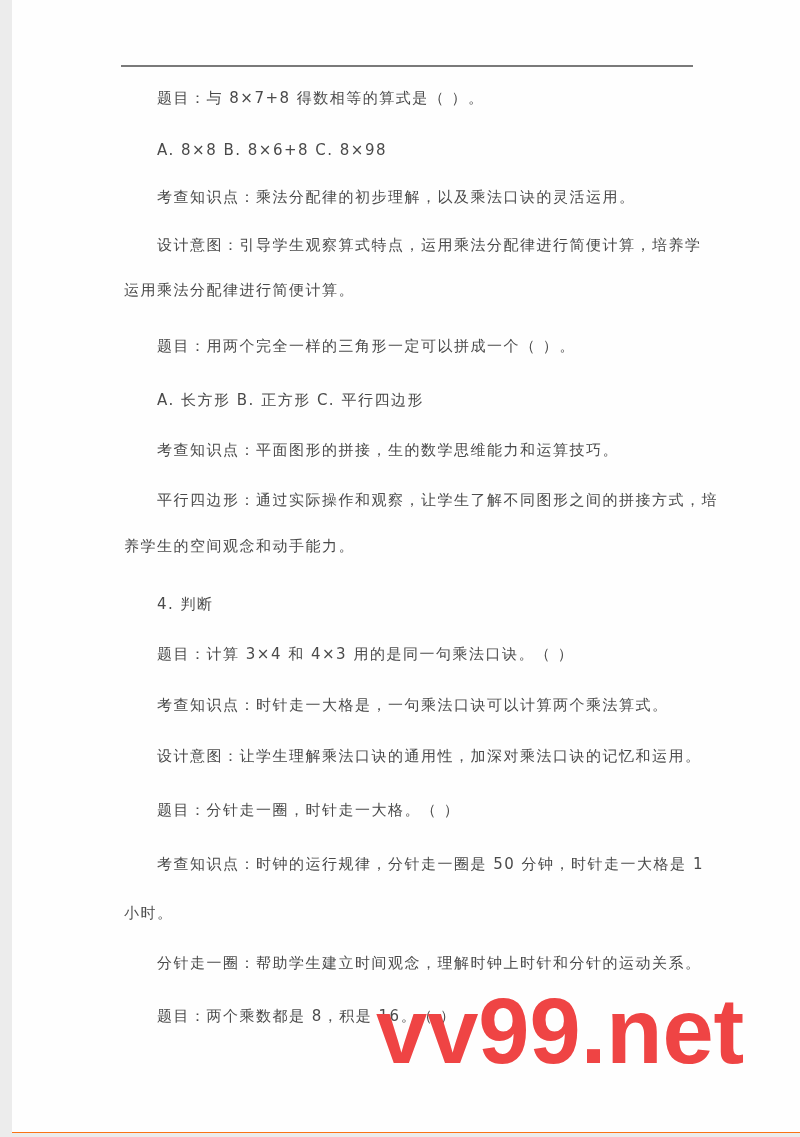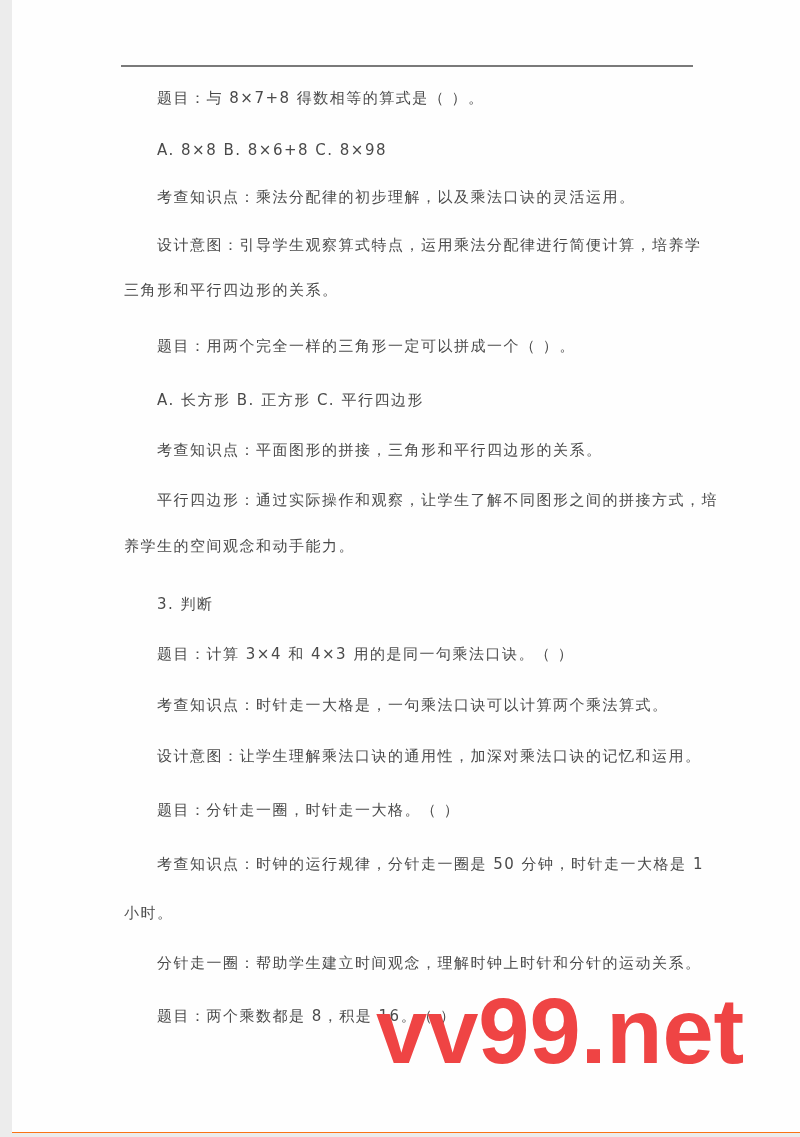--- a/index.html
+++ b/index.html
@@ -68,29 +68,29 @@
 
 <div class="page">
   <div class="header-rule"></div>
 
   <div class="body-text">
 
     <div class="line indent" style="top:88px">题目：与 8×7+8 得数相等的算式是（    ）。</div>
     <div class="line indent" style="top:140px">A. 8×8    B. 8×6+8    C. 8×98</div>
     <div class="line indent" style="top:187px">考查知识点：乘法分配律的初步理解，以及乘法口诀的灵活运用。</div>
     <div class="line indent" style="top:235px">设计意图：引导学生观察算式特点，运用乘法分配律进行简便计算，培养学</div>
-    <div class="line" style="top:280px">三角形和平行四边形的关系。</div>
+    <div class="line" style="top:280px">运用乘法分配律进行简便计算。</div>
 
     <div class="line indent" style="top:336px">题目：用两个完全一样的三角形一定可以拼成一个（    ）。</div>
     <div class="line indent" style="top:390px">A. 长方形   B. 正方形   C. 平行四边形</div>
-    <div class="line indent" style="top:440px">考查知识点：平面图形的拼接，三角形和平行四边形的关系。</div>
+    <div class="line indent" style="top:440px">考查知识点：平面图形的拼接，生的数学思维能力和运算技巧。</div>
     <div class="line indent" style="top:490px">平行四边形：通过实际操作和观察，让学生了解不同图形之间的拼接方式，培</div>
     <div class="line" style="top:536px">养学生的空间观念和动手能力。</div>
 
-    <div class="line indent" style="top:594px">3. 判断</div>
+    <div class="line indent" style="top:594px">4. 判断</div>
 
     <div class="line indent" style="top:644px">题目：计算 3×4 和 4×3 用的是同一句乘法口诀。（    ）</div>
     <div class="line indent" style="top:695px">考查知识点：时针走一大格是，一句乘法口诀可以计算两个乘法算式。</div>
     <div class="line indent" style="top:746px">设计意图：让学生理解乘法口诀的通用性，加深对乘法口诀的记忆和运用。</div>
 
     <div class="line indent" style="top:800px">题目：分针走一圈，时针走一大格。（    ）</div>
     <div class="line indent" style="top:854px">考查知识点：时钟的运行规律，分针走一圈是 50 分钟，时针走一大格是 1</div>
     <div class="line" style="top:903px">小时。</div>
     <div class="line indent" style="top:953px">分针走一圈：帮助学生建立时间观念，理解时钟上时针和分针的运动关系。</div>
 

